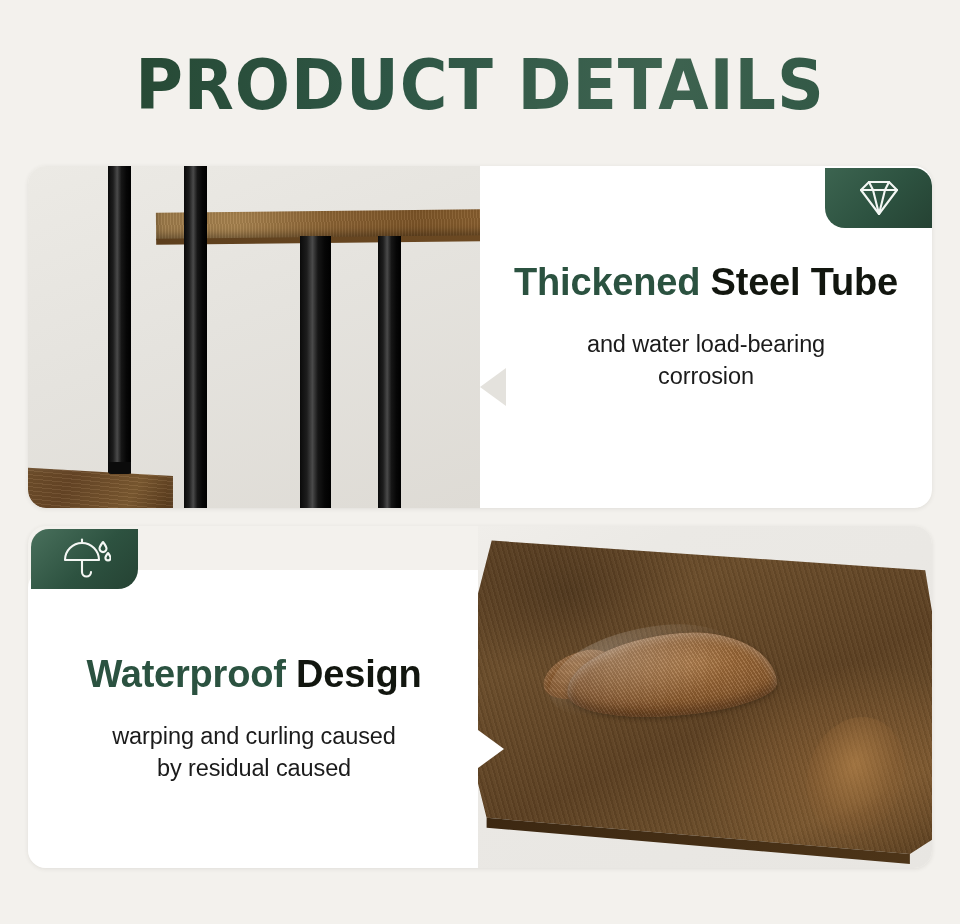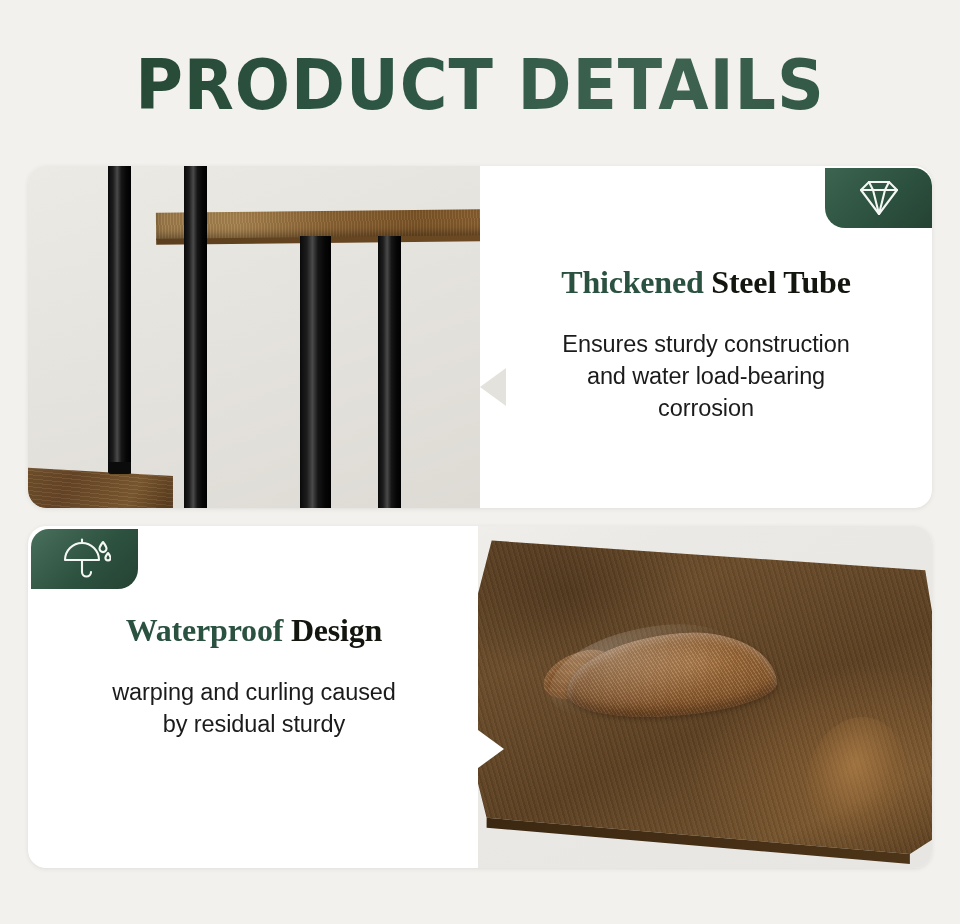--- a/index.html
+++ b/index.html
@@ -52,21 +52,21 @@
     height: 100%;
     overflow: hidden;
   }
   .photo-half { width: 454px; }
   .text-half  { width: 452px; background: #ffffff; }
 
   
   .card-top .photo-half { left: 0; border-radius: 18px 0 0 18px; }
   .card-top .text-half  { left: 452px; border-radius: 0 18px 18px 0; }
   
-  .card-bottom .text-half  { left: 0; border-radius: 18px 0 0 18px; }
+  .card-bottom .text-half  { left: 0; border-radius: 18px 0 0 18px; margin-top: 44px; }
   .card-bottom .photo-half { left: 450px; width: 454px; border-radius: 0 18px 18px 0; }
 
   
   .notch {
     position: absolute;
     width: 26px; height: 38px;
     z-index: 6;
   }
   .notch-left {  
     left: 452px; top: 202px;
@@ -83,27 +83,26 @@
   .txt-wrap {
     position: absolute;
     left: 0; width: 100%;
     text-align: center;
     padding: 0 28px;
   }
   .card-top .txt-wrap    { top: 98px; }
   .card-bottom .txt-wrap { top: 86px; }
 
   .feat-head {
-    font-size: 32px;
+    font-size: 38px;
     line-height: 36px;
     font-weight: bold;
     color: #12160f;
     letter-spacing: -0.2px;
     white-space: nowrap;
-    font-family: Liberation Serif, serif;
   }
   .feat-head .accent { color: #2b5240; }
 
   .feat-body {
     margin-top: 28px;
     font-size: 23.5px;
     line-height: 32px;
     color: #1b1b1b;
     letter-spacing: -0.1px;
   }
@@ -259,21 +258,20 @@
     <div class="tube tube-3"></div>
     <div class="tube tube-4"></div>
     <div class="tube-foot"></div>
     <div class="shelf-bottom"></div>
   </div>
 
   <div class="half text-half">
     <div class="txt-wrap">
       <div class="feat-head"><span class="accent">Thickened</span><span> Steel Tube</span></div>
       <div class="feat-body">
-        <div>Ensures sturdy construction</div>
         <div>and water load-bearing</div>
         <div>corrosion</div>
       </div>
     </div>
   </div>
 
   <div class="badge badge-diamond">
     <span>
       <svg width="46" height="40" viewBox="0 0 46 40" fill="none" stroke="#f4f7f4" stroke-width="2.1" stroke-linejoin="round" stroke-linecap="round">
         <path d="M5 12 L13 4 L33 4 L41 12 L23 36 Z"></path>
@@ -288,21 +286,21 @@
   <div class="notch notch-left"></div>
 </div>
 
 <div class="card card-bottom">
 
   <div class="half text-half">
     <div class="txt-wrap">
       <div class="feat-head"><span class="accent">Waterproof</span><span> Design</span></div>
       <div class="feat-body">
         <div>warping and curling caused</div>
-        <div>by residual sturdy</div>
+        <div>by residual caused</div>
       </div>
     </div>
   </div>
 
   <div class="half photo-half photo-wood">
     <div class="board"></div>
     <div class="board-edge"></div>
     <div class="wood-knot"></div>
     <div class="puddle-tail"></div>
     <div class="puddle"></div>

